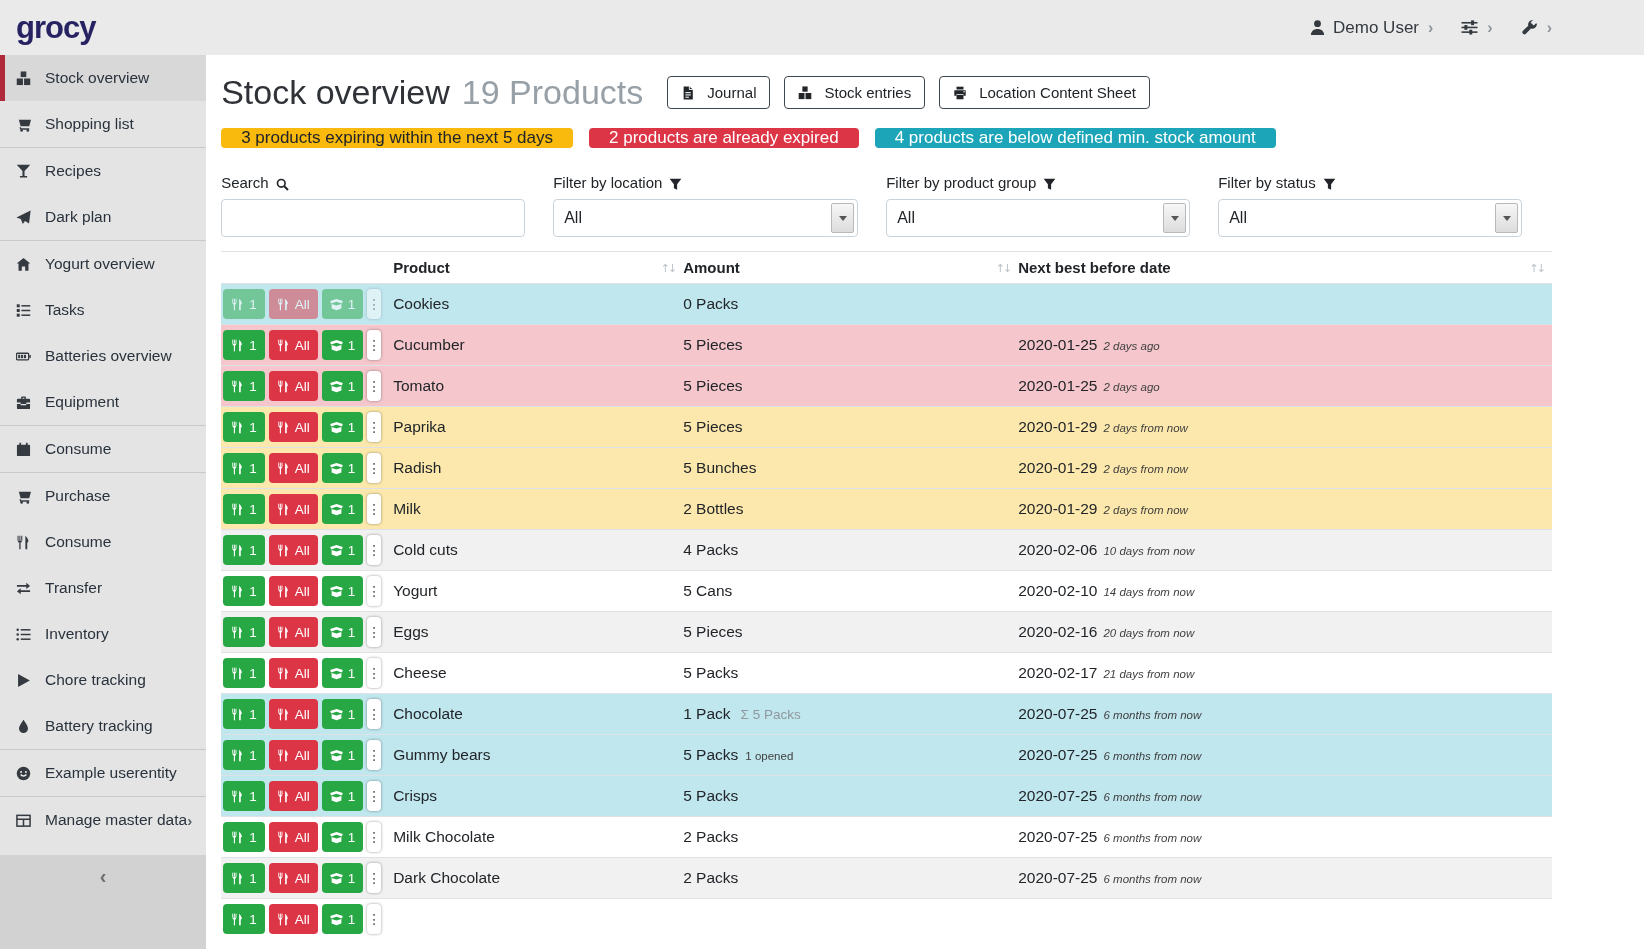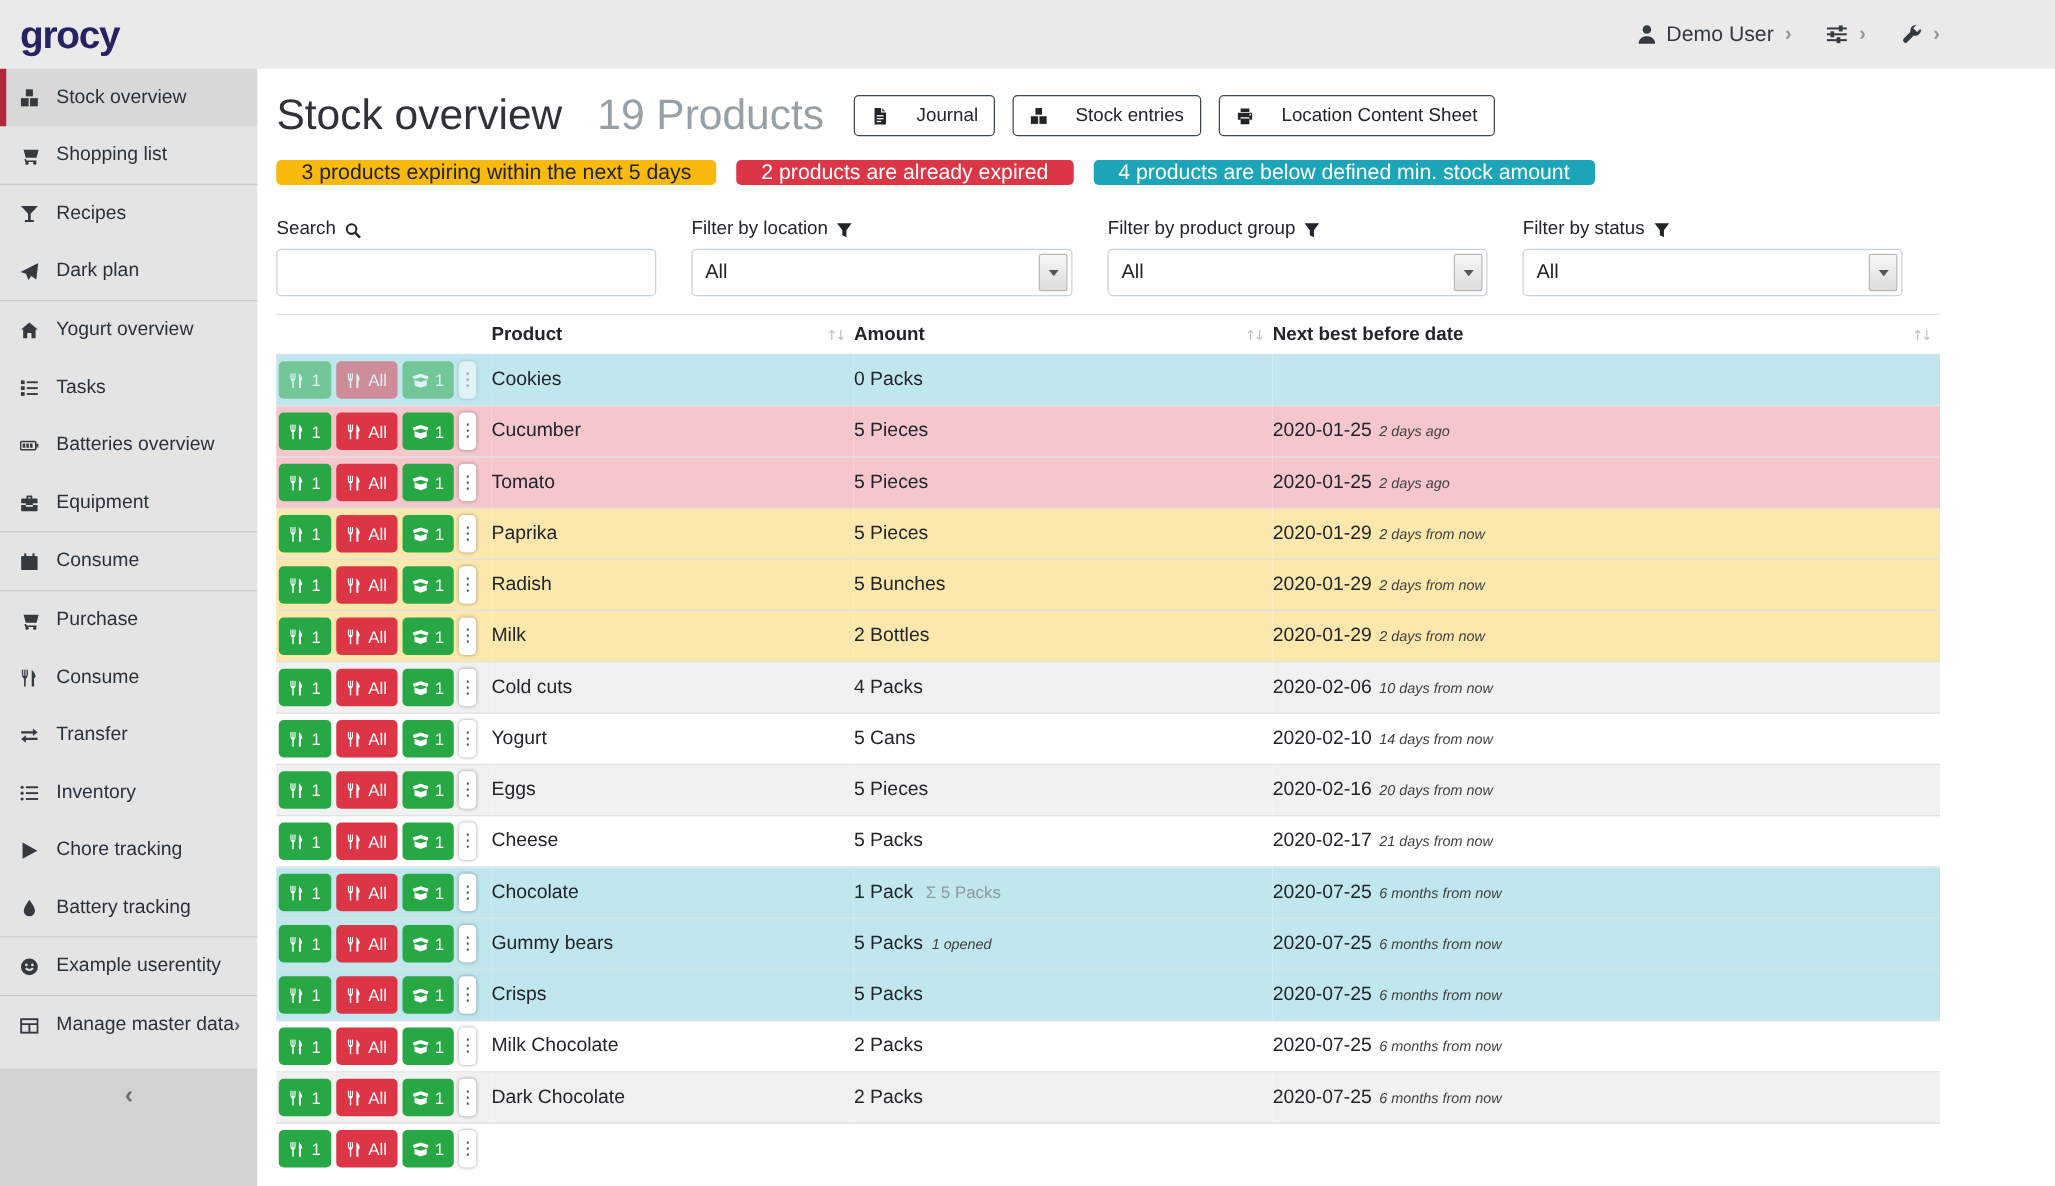--- a/index.html
+++ b/index.html
@@ -28,23 +28,23 @@
   .nav-item .icon { width:22px; margin-right:7px; font-size:15px; color:#343a40; display:inline-flex; }
   .nav-item .nav-label { font-size:15.5px; color:#29323c; white-space:nowrap; }
   .nav-item .nav-chev { margin-left:auto; color:#5c646b; font-size:15px; font-weight:700; }
   .side-bottom { height:94px; background:#d2d2d2; text-align:center; padding-top:10px;
     color:#6f6f6f; font-size:20px; font-weight:700; cursor:pointer; }
 
   
   .main { flex:1 1 auto; background:#fff; padding:10px 92px 0 15px; overflow:hidden; }
   .title-row { display:flex; align-items:center; margin-top:8px; }
   .page-title { font-size:34px; font-weight:400; color:#2f3338; }
-  .page-subtitle { font-size:34px; font-weight:400; color:#97a0a6; margin-left:28px; }
+  .page-subtitle { font-size:34px; font-weight:400; color:#97a0a6; margin-left:12px; }
   .title-btns { display:flex; gap:14px; margin-left:24px; }
-  .obtn { display:inline-flex; align-items:center; gap:22px; background:#fff;
+  .obtn { display:inline-flex; align-items:center; gap:12px; background:#fff;
     border:1px solid #3f474e; border-radius:4px; padding:7px 13px; font-size:15px;
     color:#212529; cursor:pointer; white-space:nowrap; }
   .obtn .icon { font-size:14px; display:inline-flex; }
 
   .alerts { display:flex; gap:16px; margin-top:16px; }
   .alert { padding:0 20px; border-radius:4px; font-size:17px; cursor:pointer; white-space:nowrap; }
 
   .filters { display:grid; grid-template-columns:304px 305px 304px 304px; column-gap:28px; margin-top:26px; }
   .f-label { font-size:15px; color:#212529; display:flex; align-items:flex-end; gap:7px; }
   .f-label .icon { font-size:13px; display:inline-flex; color:#212529; }
@@ -76,21 +76,21 @@
   .rbtn { height:30px; border:none; border-radius:4px; color:#fff; font-size:13.5px;
     display:inline-flex; align-items:center; gap:5px; padding:0 8px; cursor:pointer; white-space:nowrap; }
   .rbtn .icon { font-size:13px; display:inline-flex; }
   .rbtn.green { background:#28a745; }
   .rbtn.red { background:#dc3545; }
   .rbtn.disabled, .more-btn.disabled { opacity:.5; }
   .more-btn { height:30px; width:19px; background:#fff; border:none; border-radius:4px;
     box-shadow:0 0 3px rgba(0,0,0,.4); color:#495057; display:inline-flex; align-items:center;
     justify-content:center; font-size:14px; cursor:pointer; font-family:"DejaVu Sans", sans-serif; }
   .note-sum { color:#8f989e; font-size:13.5px; margin-left:10px; }
-  .note-opened { font-size:11.5px; font-style:italic; margin-left:7px; color:#3f3f3f; }
+  .note-opened { font-size:11.5px; margin-left:7px; color:#3f3f3f; }
   .rel { margin-left:6px; font-size:11.5px; font-style:italic; color:#3f3f3f; }
   .icon svg { width:1em; height:1em; display:block; }
 </style>
 </head>
 <body>
 
 <div class="topbar">
   <div class="logo">grocy</div>
   <div class="top-right">
       <div class="top-menu">

